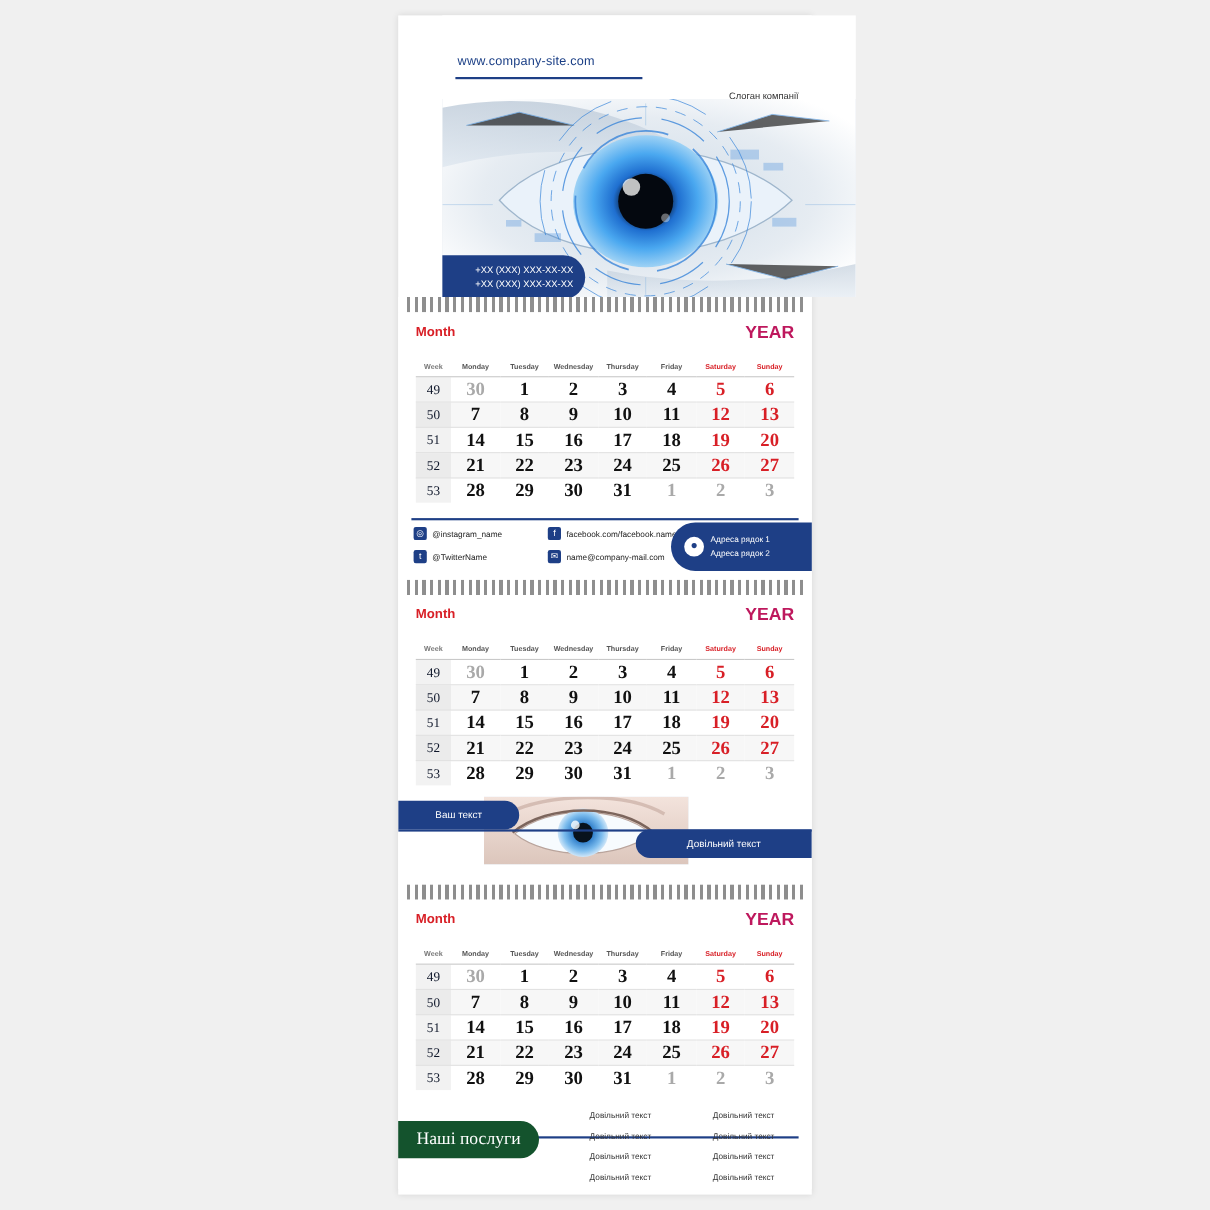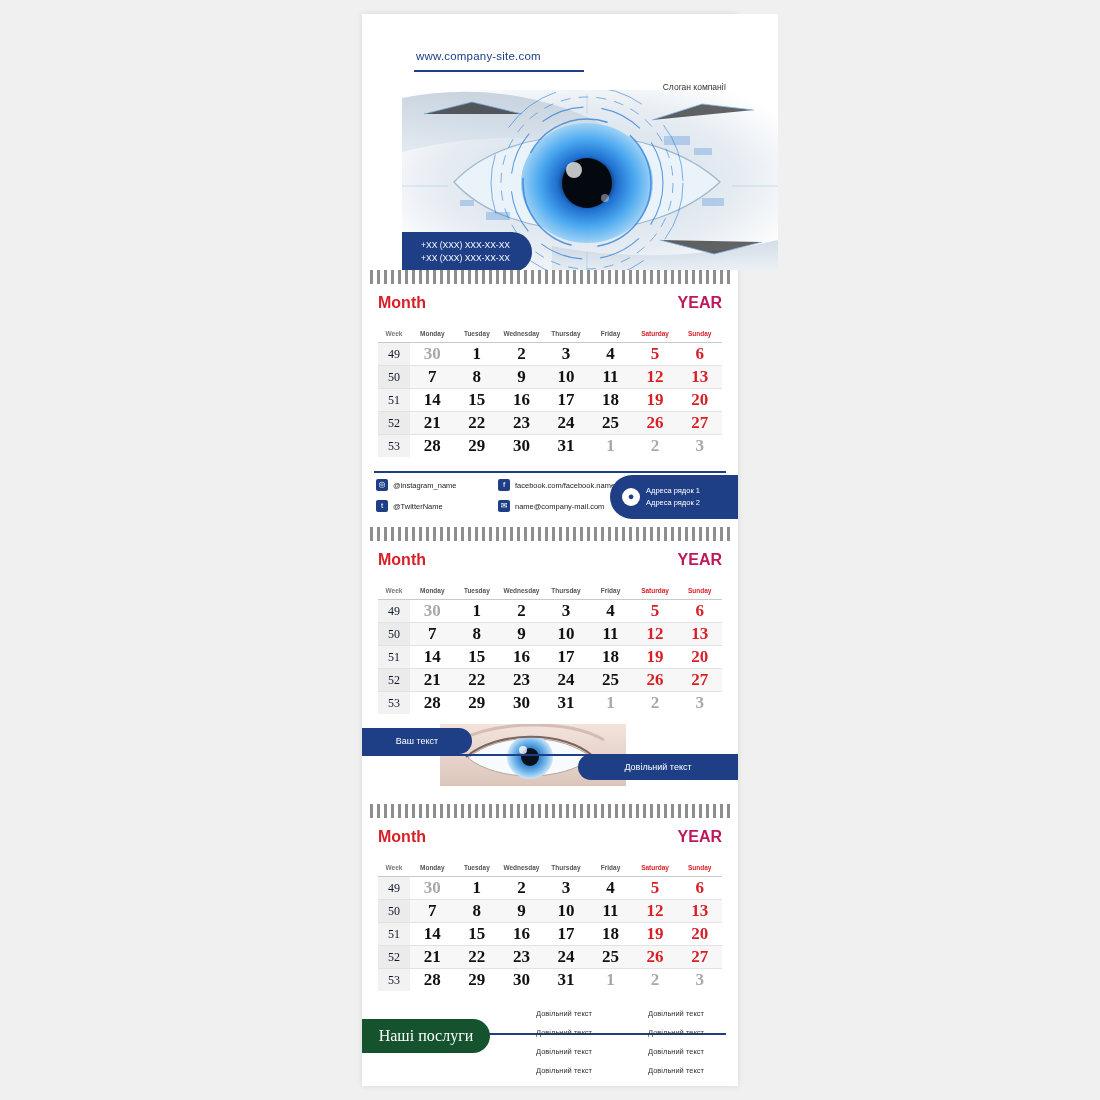--- a/index.html
+++ b/index.html
@@ -93,21 +93,21 @@
     width: 130px;
     height: 40px;
     background: #1e3f86;
     border-top-right-radius: 20px;
     border-bottom-right-radius: 20px;
     color: #ffffff;
     font-size: 8.5px;
     display: flex;
     flex-direction: column;
     justify-content: center;
-    padding-left: 19px;
+    padding-left: 30px;
     box-sizing: border-box;
     line-height: 1.55;
     z-index: 4;
   }
 
   
   .spiral {
     position: relative;
     width: 376px;
     height: 14px;
@@ -145,21 +145,21 @@
   }
   .month-head {
     position: relative;
     height: 30px;
     margin: 0 16px;
   }
   .month-name {
     position: absolute;
     left: 0;
     top: 2px;
-    font-size: 16px;
+    font-size: 12px;
     font-weight: bold;
     color: #d81f26;
   }
   .year-name {
     position: absolute;
     right: 0;
     top: 2px;
     font-size: 16px;
     font-weight: bold;
     color: #be185d;

